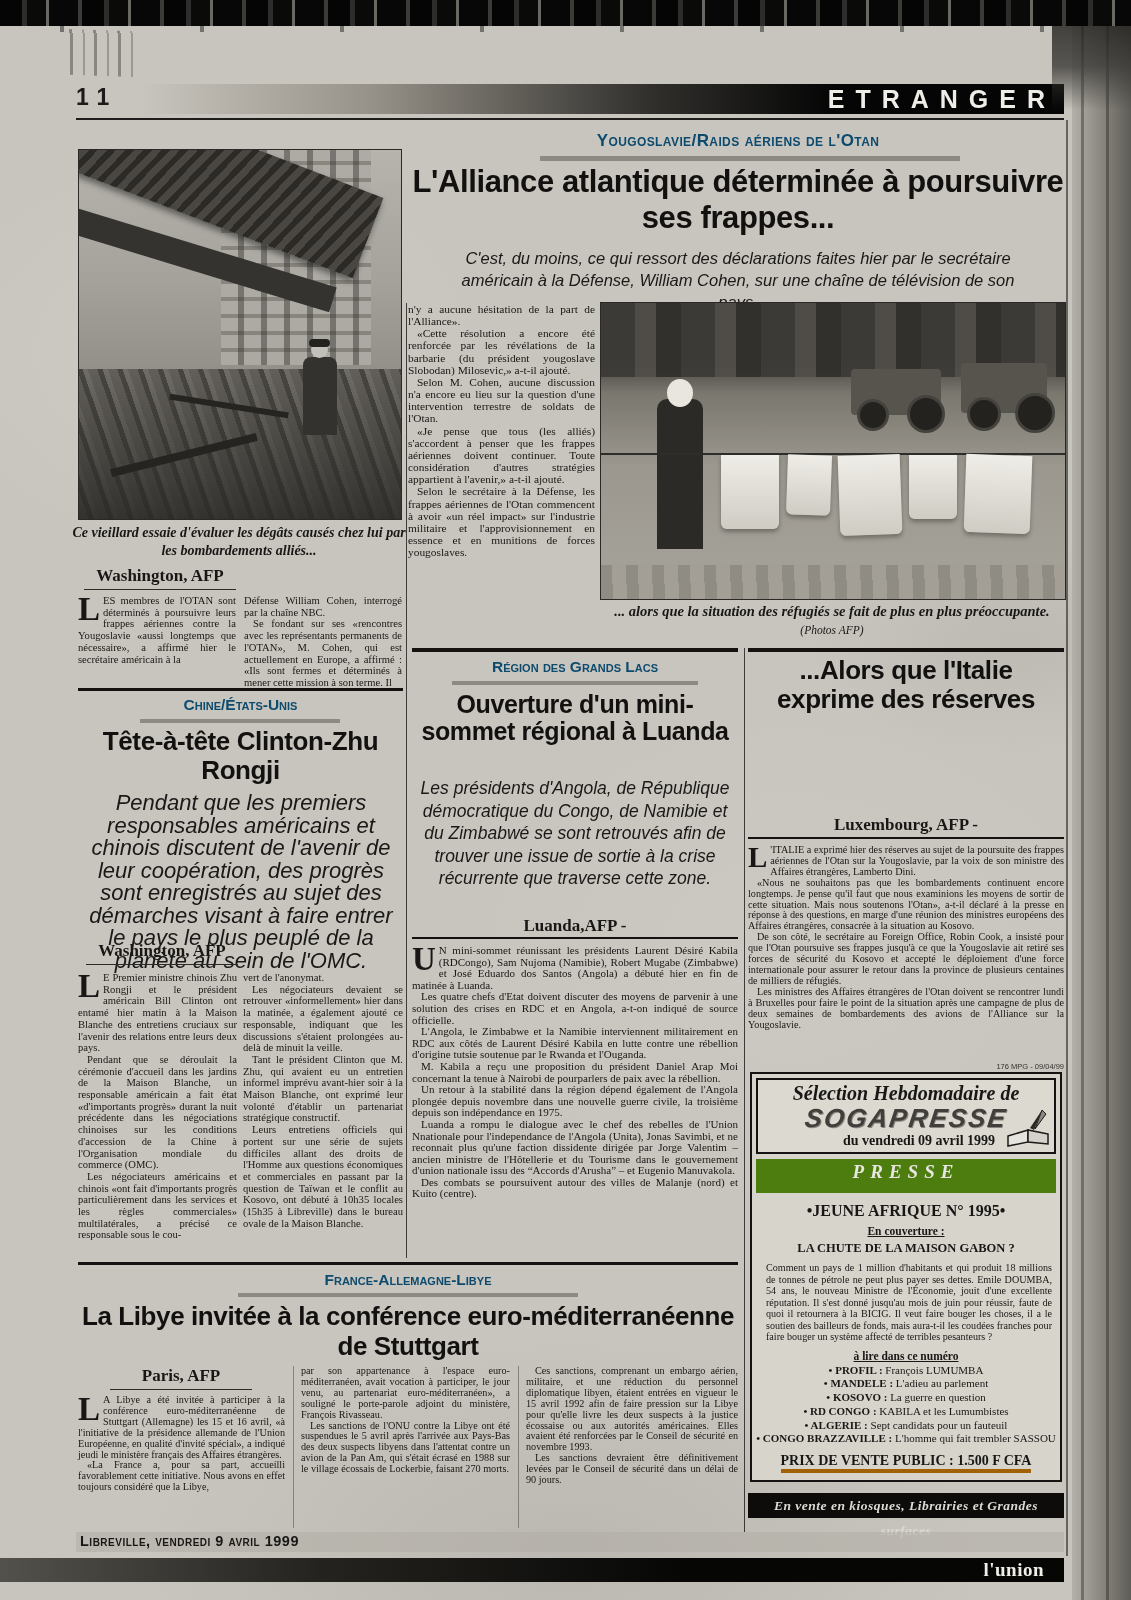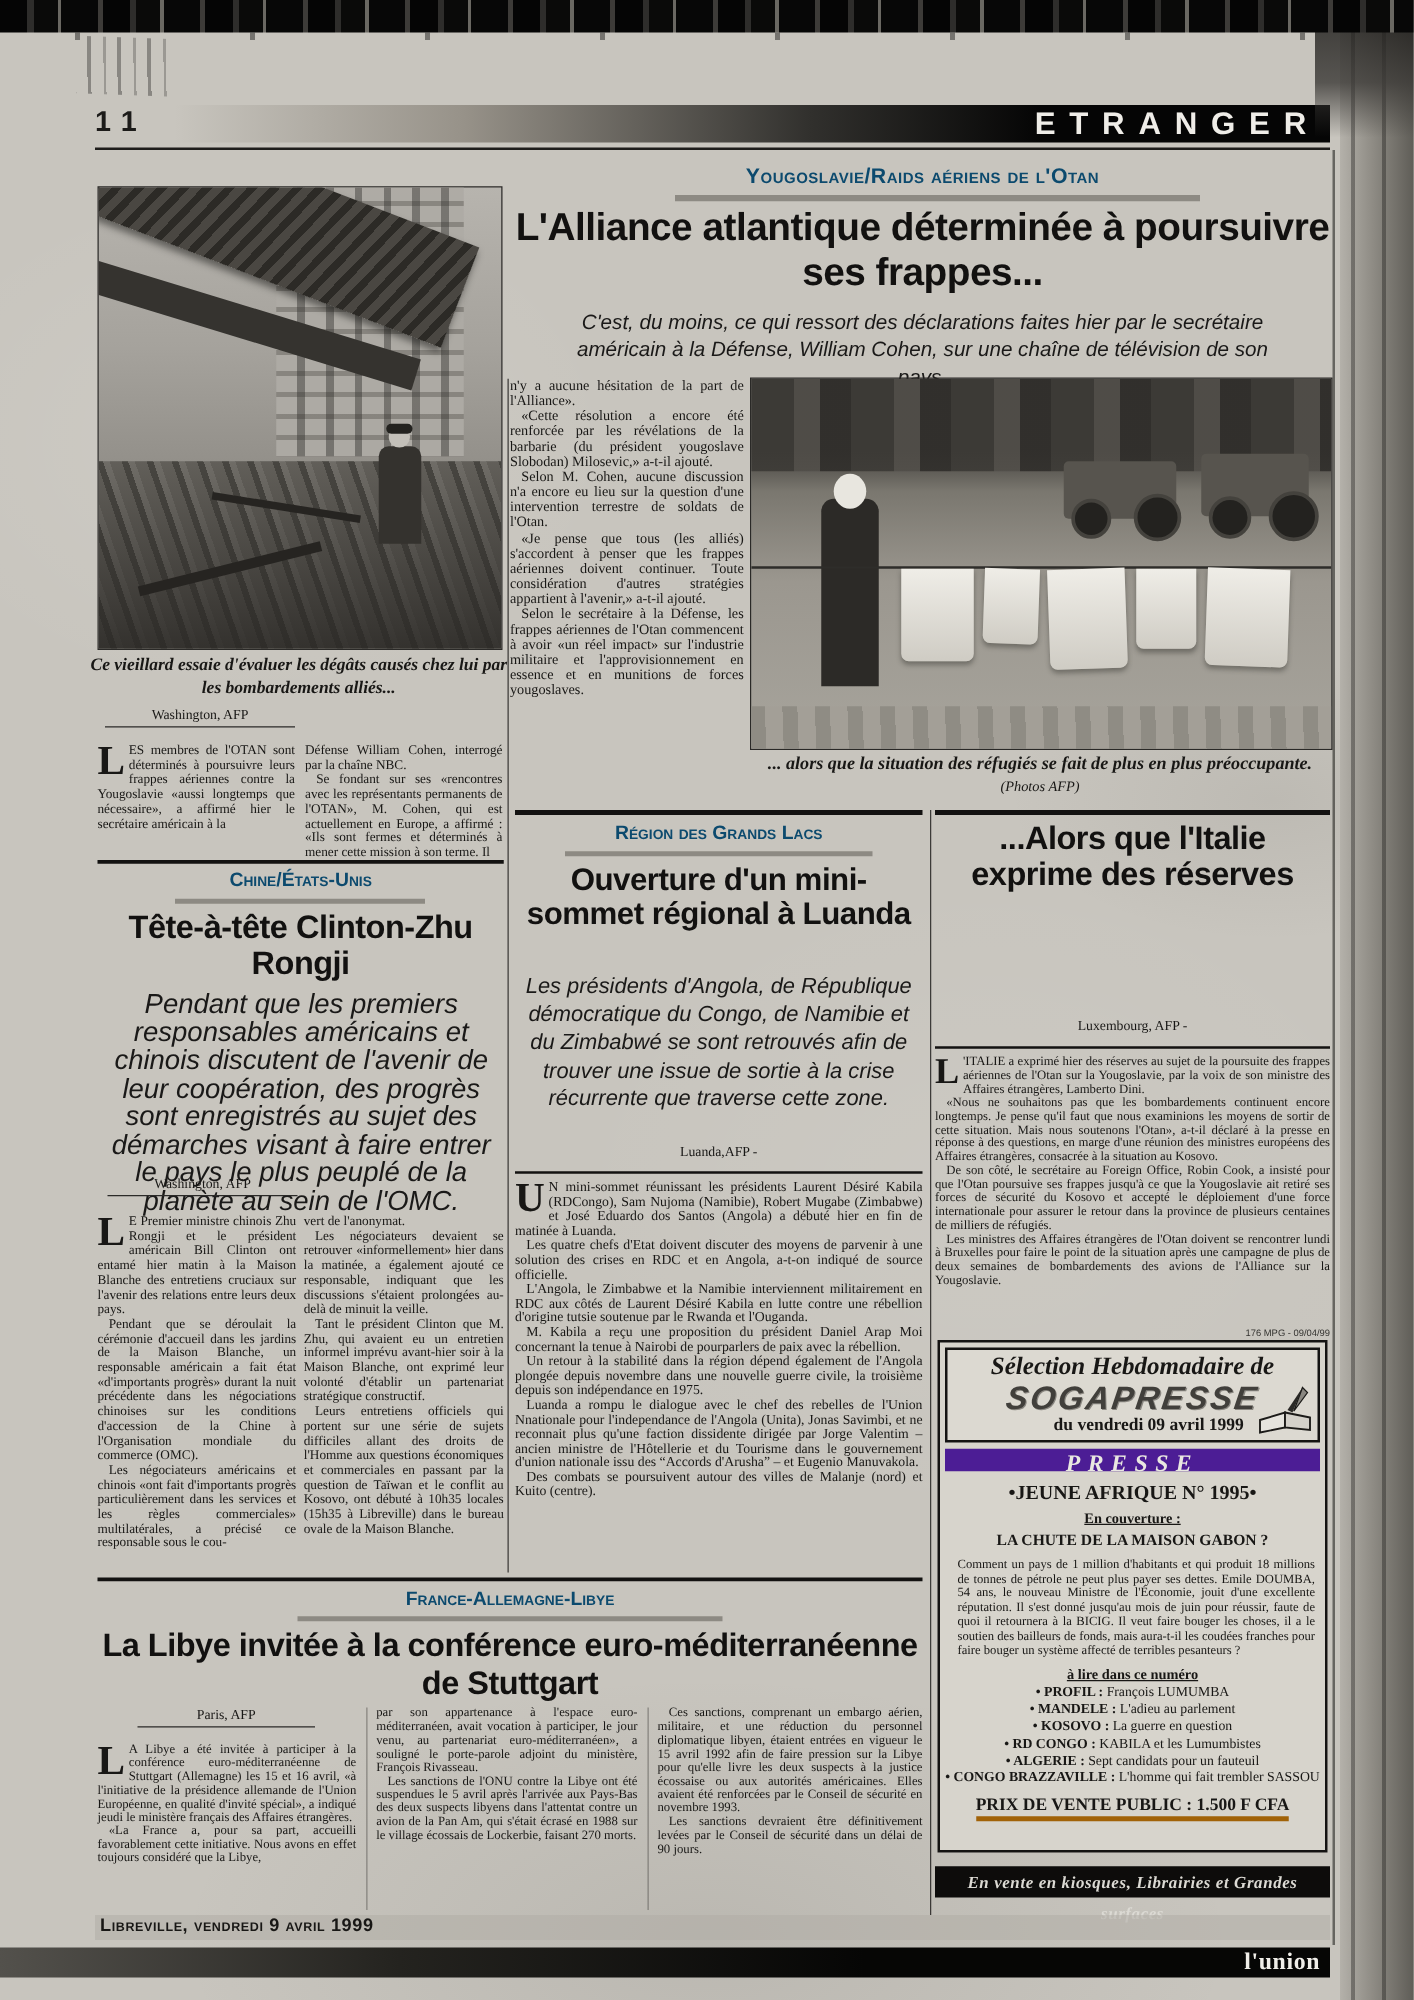--- a/index.html
+++ b/index.html
@@ -38,21 +38,21 @@
   
   .hrule{background:#131211;}
   .vrule{background:rgba(25,24,22,.8);width:1px;}
   .kbar{background:#8d8a83;}
   
   .kicker{font-family:"Liberation Sans",sans-serif;font-weight:bold;font-variant:small-caps;
         text-align:center;color:#0c4a6e;}
   .headline{font-family:"Liberation Sans",sans-serif;font-weight:bold;text-align:center;
         color:#121110;letter-spacing:-0.4px;}
   .deck{font-family:"Liberation Sans",sans-serif;font-style:italic;text-align:center;color:#1a1918;}
-  .dateline{font-weight:normal;font-size:11px;text-align:center;}
+  .dateline{font-weight:bold;font-size:17px;text-align:center;}
   .dateline.ul{border-bottom:1px solid #2b2a28;padding-bottom:3px;}
   .body{font-size:10.6px;line-height:11.7px;text-align:justify;}
   .body p{margin:0;}
   .body p.ind{text-indent:9px;}
   .dc{float:left;font-weight:bold;font-size:33px;line-height:26px;margin:1px 3px 0 0;}
   .caption{font-weight:bold;font-style:italic;text-align:center;}
   
   .photo{border:1px solid #2a2927;overflow:hidden;}
   .photo-left{left:78px;top:149px;width:322px;height:369px;
         background:linear-gradient(180deg,#b7b4ae 0%,#a5a29c 35%,#8f8c86 65%,#6f6c66 100%);}
@@ -128,21 +128,21 @@
   .ad{left:748px;top:1058px;width:316px;height:470px;font-family:"Liberation Serif",serif;}
   .ad-ref{position:absolute;top:4px;right:0;font-family:"Liberation Sans",sans-serif;font-size:7.5px;color:#33322f;}
   .ad-box{position:absolute;top:14px;left:2px;right:2px;bottom:46px;border:2px solid #141312;
         background:#d7d4cc;padding:4px;overflow:hidden;}
   .ad-head{border:2px solid #141312;background:#dcd9d1;text-align:center;padding:2px 4px 3px;position:relative;}
   .ad-title{font-style:italic;font-weight:bold;font-size:20px;}
   .ad-logo{font-family:"Liberation Sans",sans-serif;font-weight:bold;font-style:italic;font-size:26px;
         letter-spacing:2px;color:#413f3b;transform:skewX(-8deg);text-shadow:1px 1px 0 #8a8781;margin-top:-2px;}
   .ad-date{font-weight:bold;font-size:14px;margin:-1px 0 0 26px;}
   .ad-icon{position:absolute;right:0;top:28px;}
-  .ad-presse{margin-top:5px;background:#4c1d95;color:#e9e7e1;text-align:center;height:18px;line-height:25px;
+  .ad-presse{margin-top:5px;background:#4d7c0f;color:#e9e7e1;text-align:center;height:34px;line-height:25px;
         font-style:italic;font-weight:bold;font-size:19px;letter-spacing:6px;}
   .ad-feature{text-align:center;font-weight:bold;font-size:16px;margin-top:9px;}
   .ad-cover-label{text-align:center;font-weight:bold;font-size:11.5px;text-decoration:underline;margin-top:5px;}
   .ad-cover-title{text-align:center;font-weight:bold;font-size:12.5px;margin-top:4px;}
   .ad-summary{margin:6px 4px 0 10px;font-size:10.1px;line-height:11.5px;text-align:justify;}
   .ad-toc{text-align:center;font-weight:bold;font-size:11.5px;text-decoration:underline;margin-top:7px;}
   .ad-items{margin-top:2px;}
   .ad-item{text-align:center;font-size:11px;line-height:13.8px;}
   .ad-item::before{content:"• ";font-weight:bold;}
   .ad-item b::after{content:" : ";}
@@ -161,21 +161,21 @@
   .f-col3{left:526px;top:1366px;width:212px;font-size:10.2px;line-height:10.9px;}
   .f-vr1{left:293px;top:1366px;height:162px;background:rgba(70,68,64,.5);width:1px;}
   .f-vr2{left:518px;top:1366px;height:162px;background:rgba(70,68,64,.5);width:1px;}
   
   .foot-band{left:76px;top:1532px;width:988px;height:20px;background:rgba(176,173,166,.55);}
   .foot-date{left:80px;top:1533px;font-family:"Liberation Sans",sans-serif;font-weight:bold;
         font-variant:small-caps;font-size:14.5px;letter-spacing:.5px;}
   .masthead{left:0;top:1558px;width:1064px;height:24px;
         background:linear-gradient(90deg,#53514c,#24231f 30%,#060605 65%);
         display:flex;align-items:center;justify-content:flex-end;}
-  .masthead span{color:#f0eee9;font-weight:bold;font-size:19px;padding-right:8px;letter-spacing:.5px;}
+  .masthead span{color:#f0eee9;font-weight:bold;font-size:19px;padding-right:20px;letter-spacing:.5px;}
 </style>
 </head>
 <body>
 
 <div class="page">
 
   <div class="abs page-num">11</div>
   <div class="abs banner">
     <span>ETRANGER</span>
   </div>

